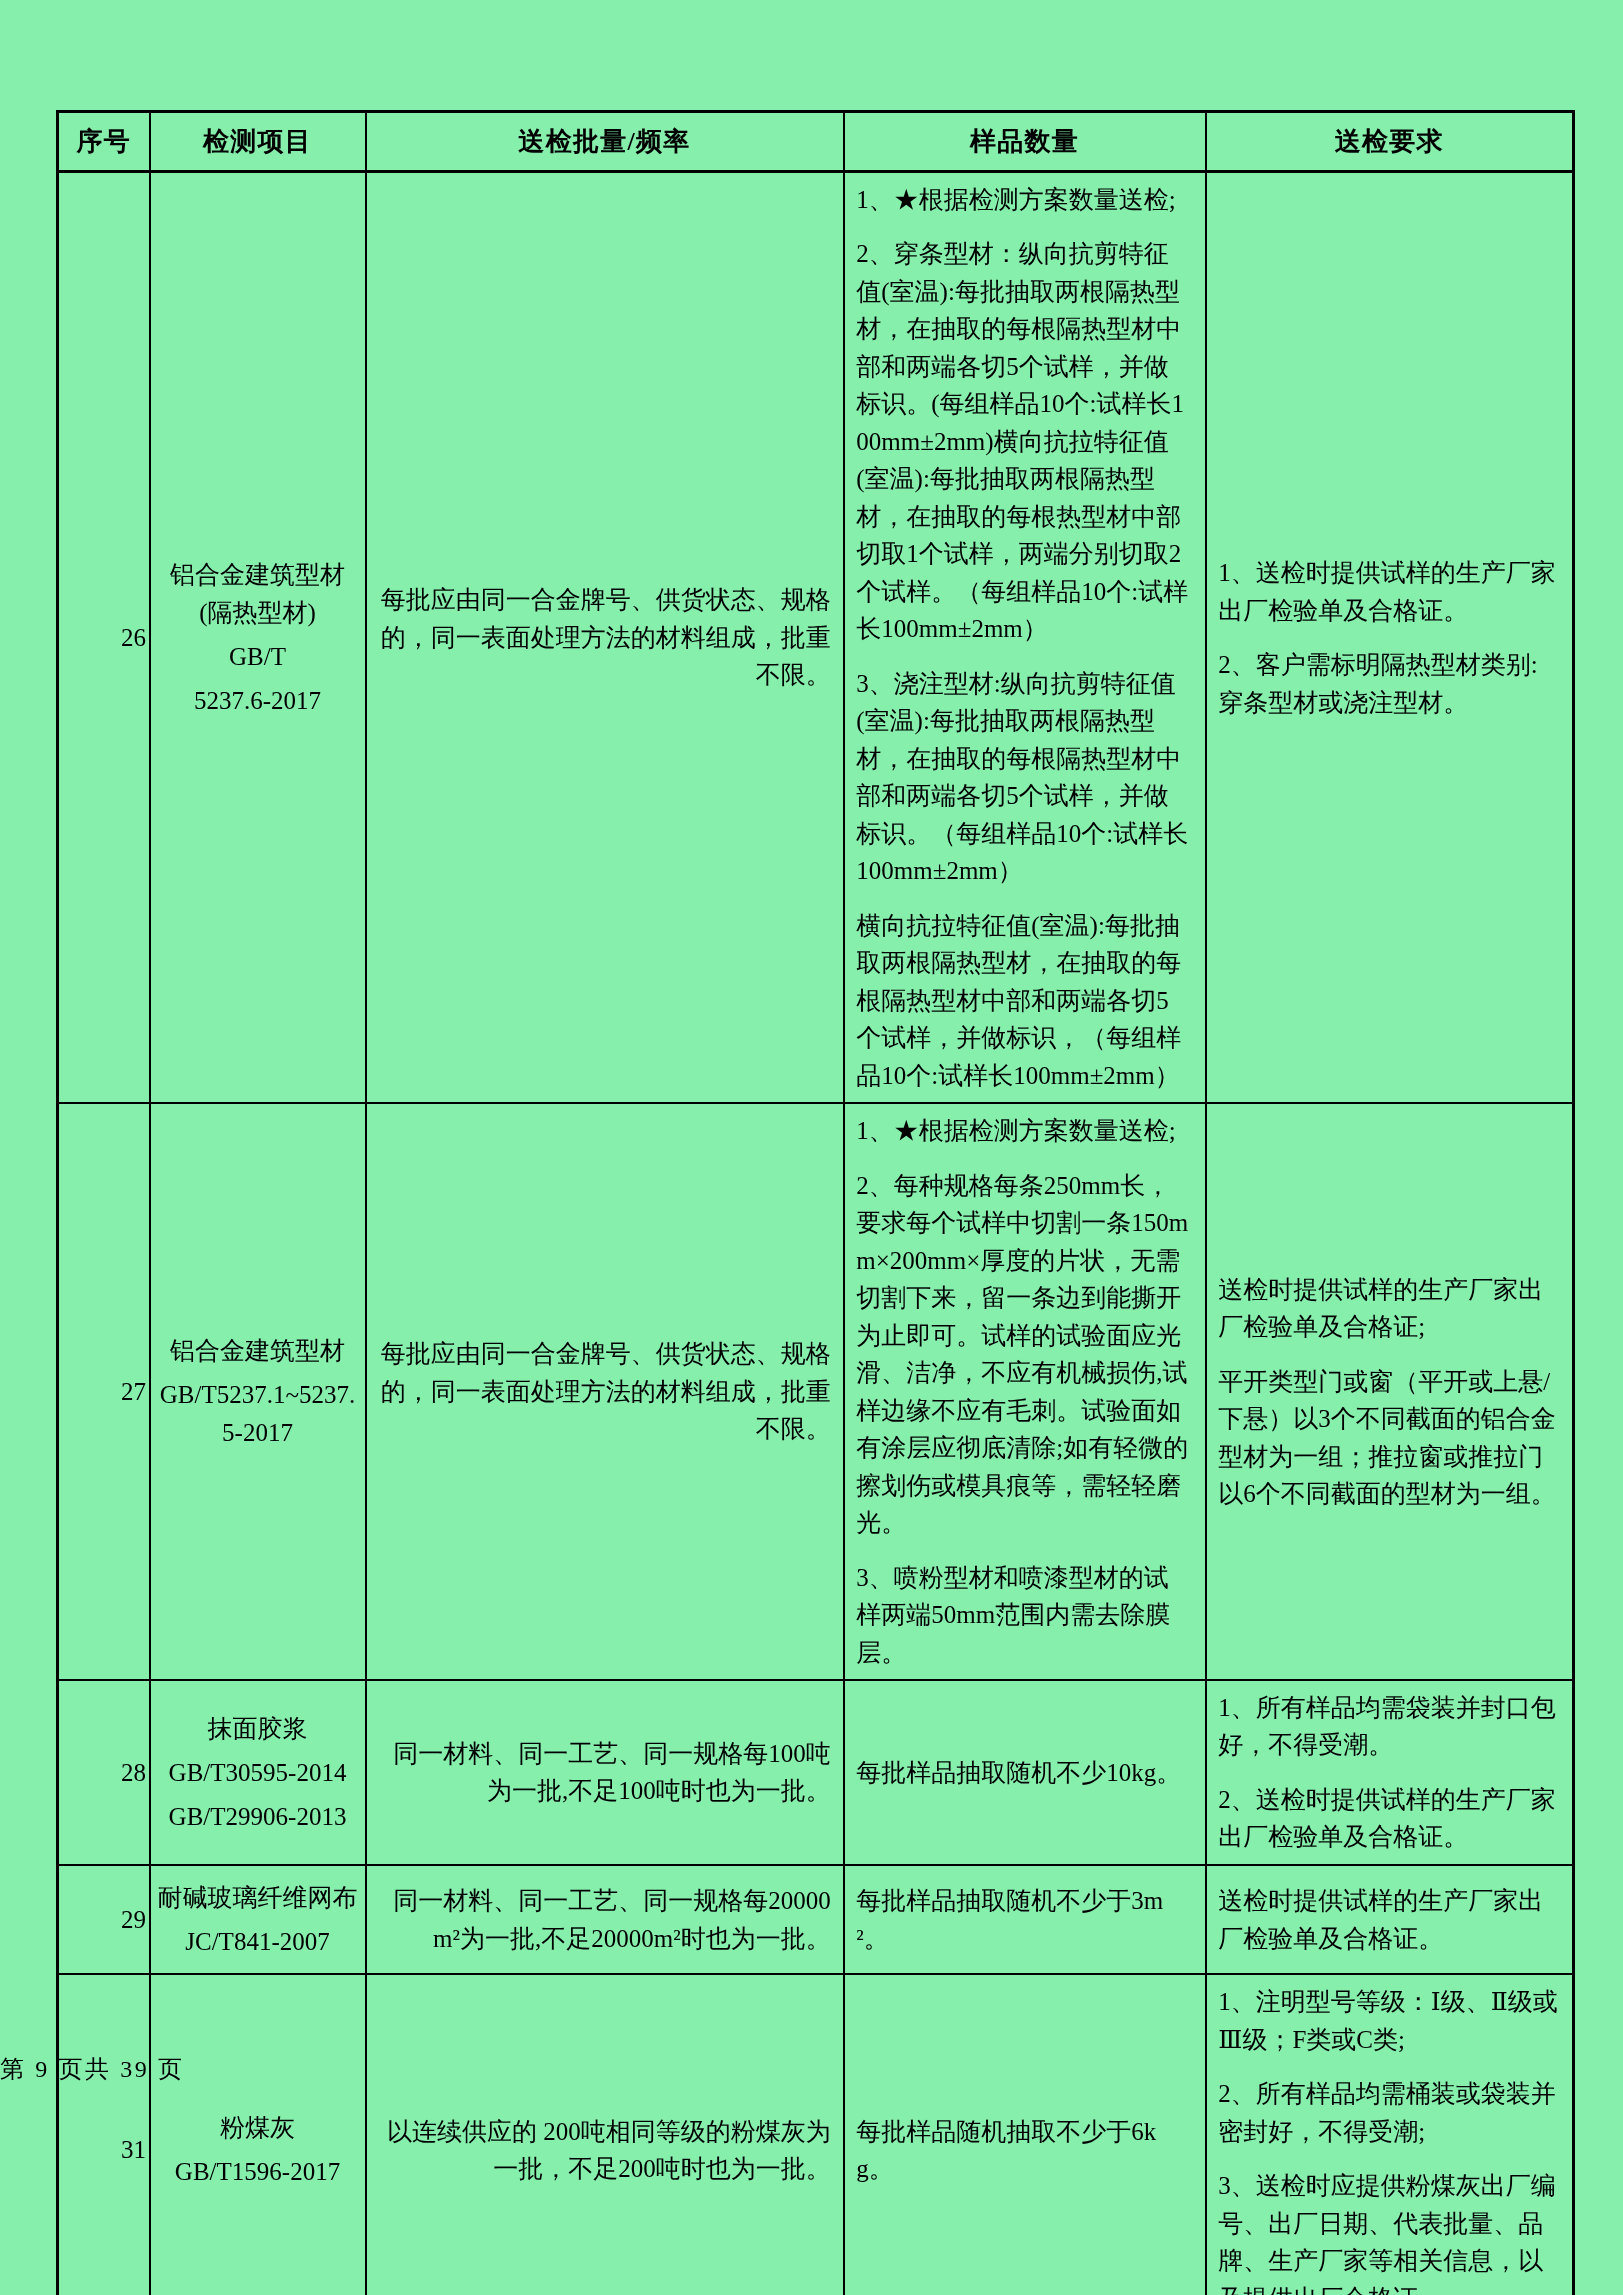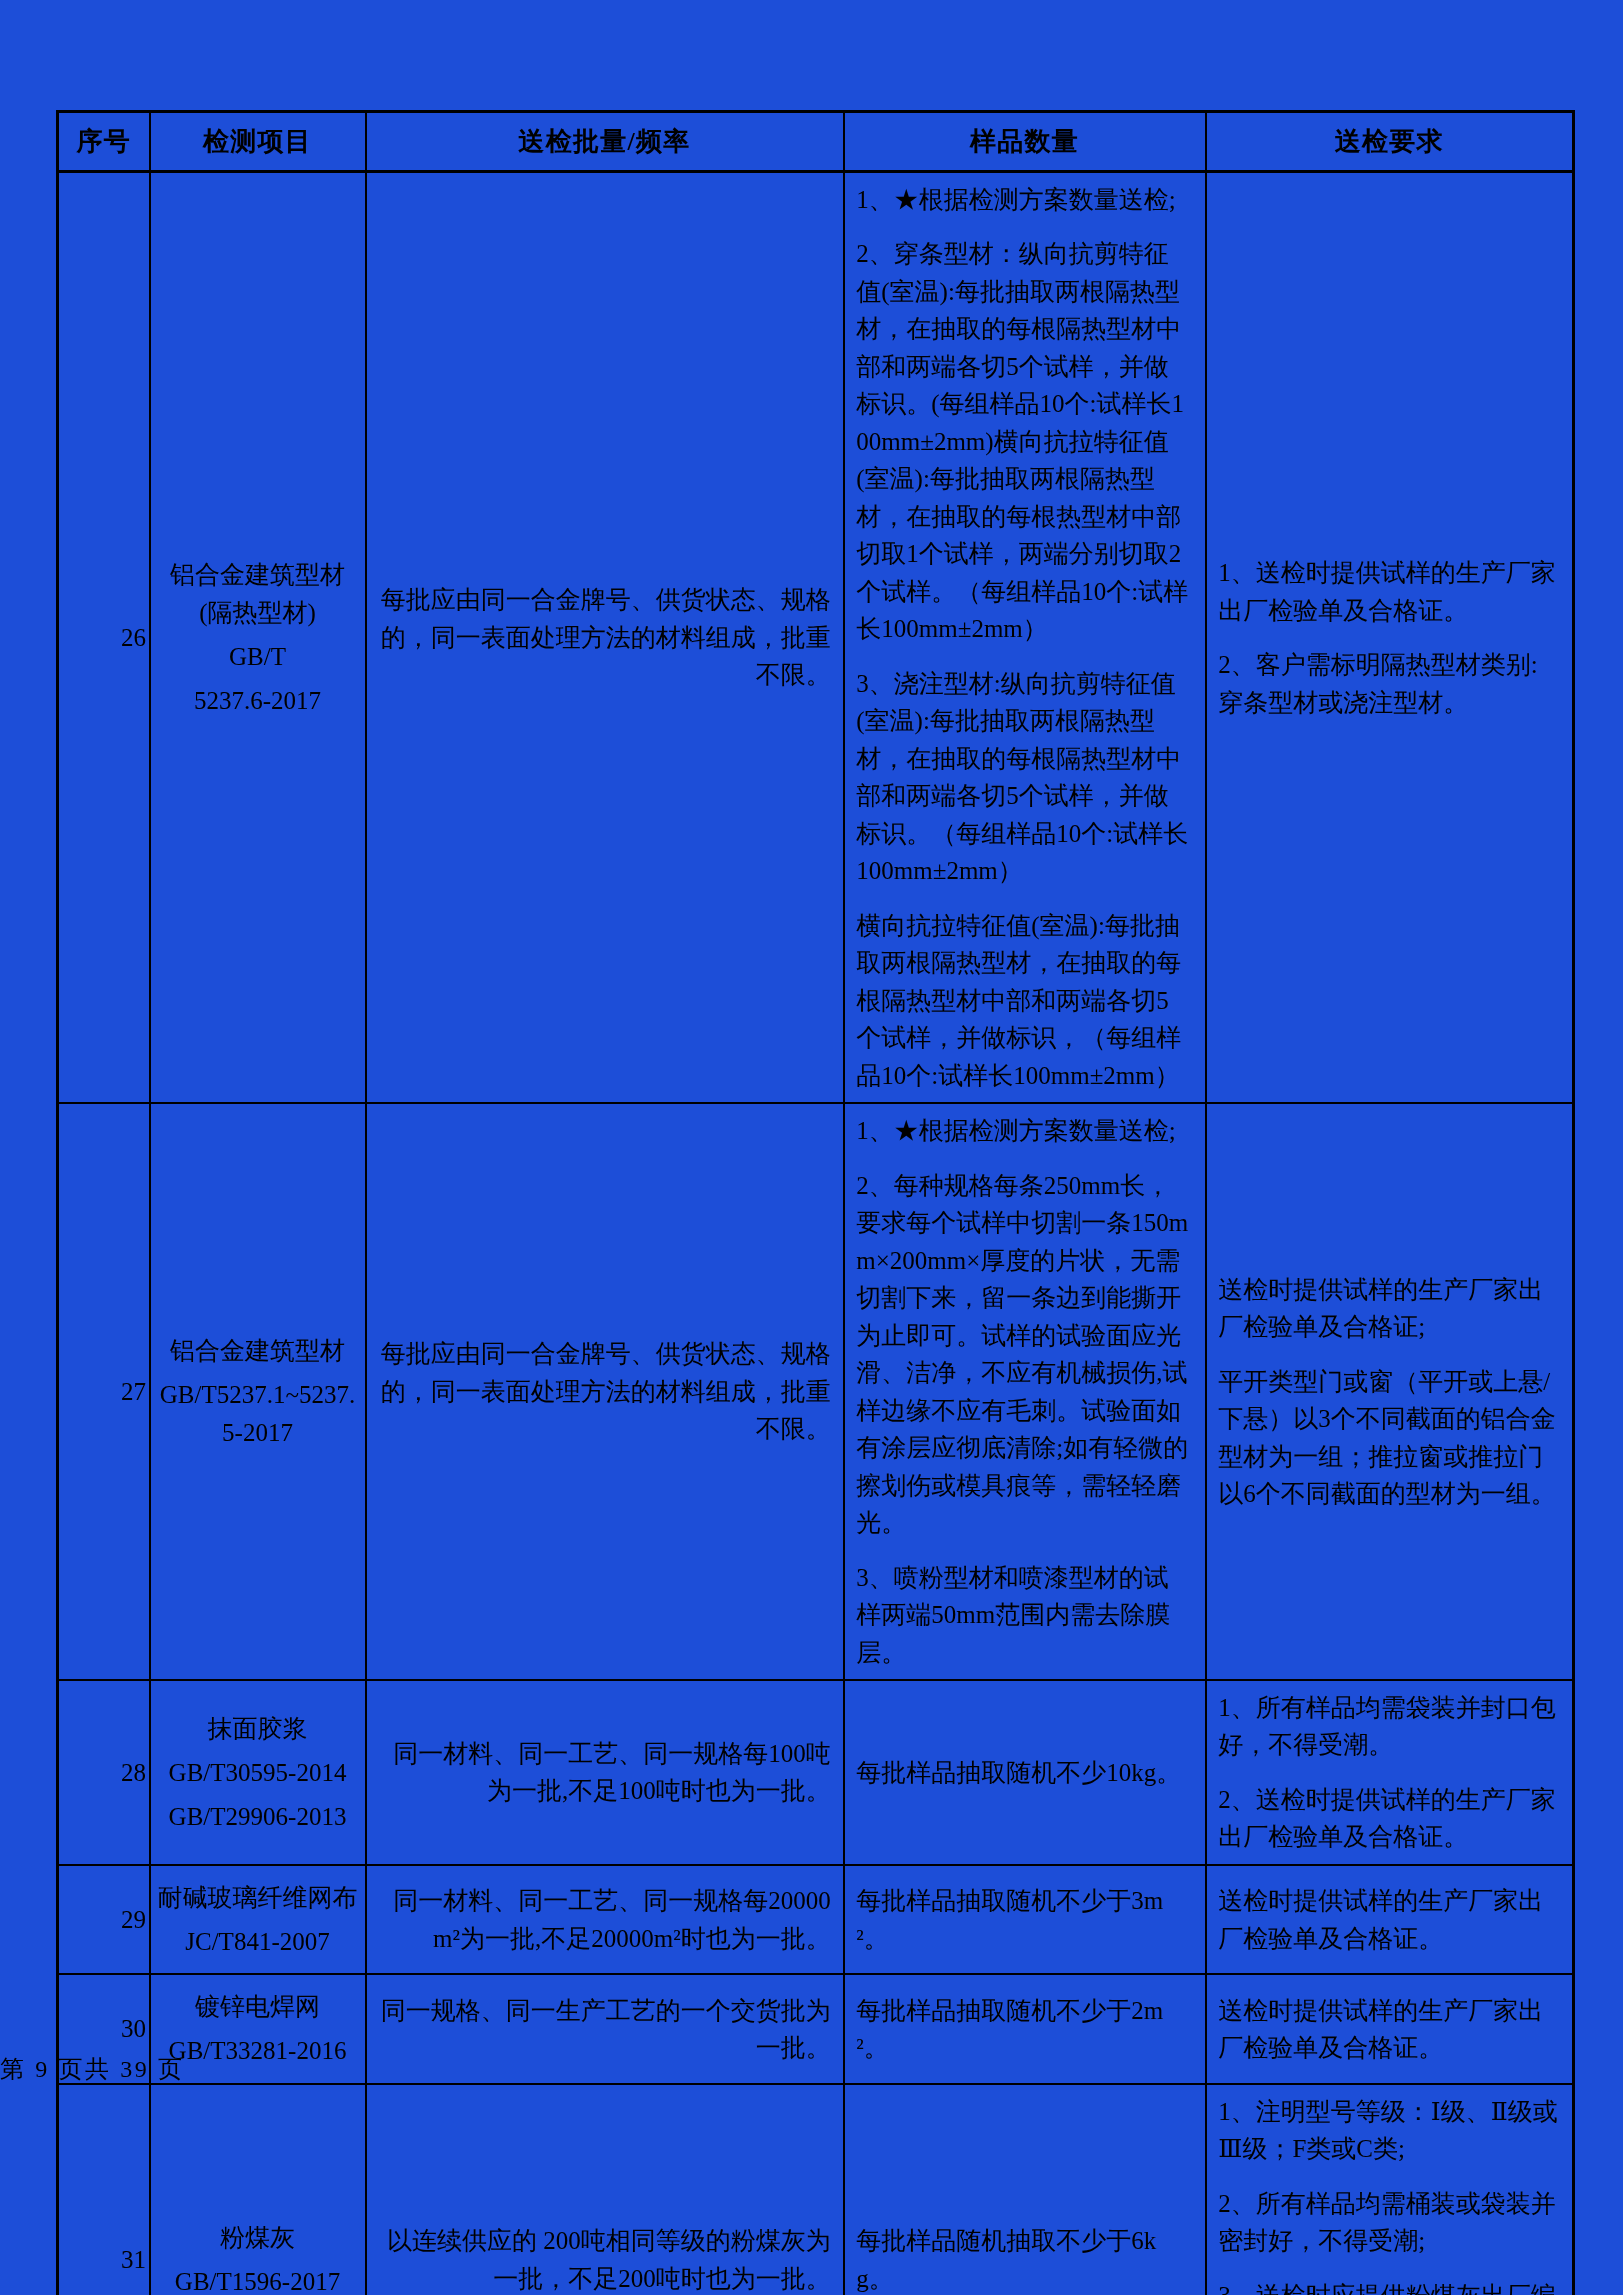--- a/index.html
+++ b/index.html
@@ -1,21 +1,21 @@
 <!DOCTYPE html>
 <html style="font-size:10.5px"><head>
 <meta charset="utf-8">
 <style>
   html,body { margin:0; padding:0; background:#ffffff; }
   body {
     width:1624px; height:2295px;
     font-family:"Liberation Serif","DejaVu Serif",serif;
     color:#000;
   }
-  .page { position:relative; width:1624px; height:2295px; background:#1d4ed8; overflow:hidden; }
+  .page { position:relative; width:1624px; height:2295px; background:#86efac; overflow:hidden; }
 
   table.spec {
     position:absolute; left:56px; top:110px; width:1514px;
     border-collapse:collapse; table-layout:fixed;
     border:3.3px solid #000;
   }
   table.spec th, table.spec td { border:2.6px solid #000; }
 
   thead th {
     height:55px;
@@ -133,36 +133,20 @@
           <td class="batch">
             <div>同一材料、同一工艺、同一规格每20000m²为一批,不足20000m²时也为一批。</div>
           </td>
           <td class="qty">
             <p>每批样品抽取随机不少于3m²。</p>
           </td>
           <td class="req">
             <p>送检时提供试样的生产厂家出厂检验单及合格证。</p>
           </td>
         </tr>
-        <tr style="height: 82px;">
-          <td class="no">30</td>
-          <td class="item">
-            <div>镀锌电焊网</div>
-            <div>GB/T33281-2016</div>
-          </td>
-          <td class="batch">
-            <div>同一规格、同一生产工艺的一个交货批为一批。</div>
-          </td>
-          <td class="qty">
-            <p>每批样品抽取随机不少于2m²。</p>
-          </td>
-          <td class="req">
-            <p>送检时提供试样的生产厂家出厂检验单及合格证。</p>
-          </td>
-        </tr>
         <tr style="height: 258px;">
           <td class="no">31</td>
           <td class="item">
             <div>粉煤灰</div>
             <div>GB/T1596-2017</div>
           </td>
           <td class="batch">
             <div>以连续供应的 200吨相同等级的粉煤灰为一批，不足200吨时也为一批。</div>
           </td>
           <td class="qty">

